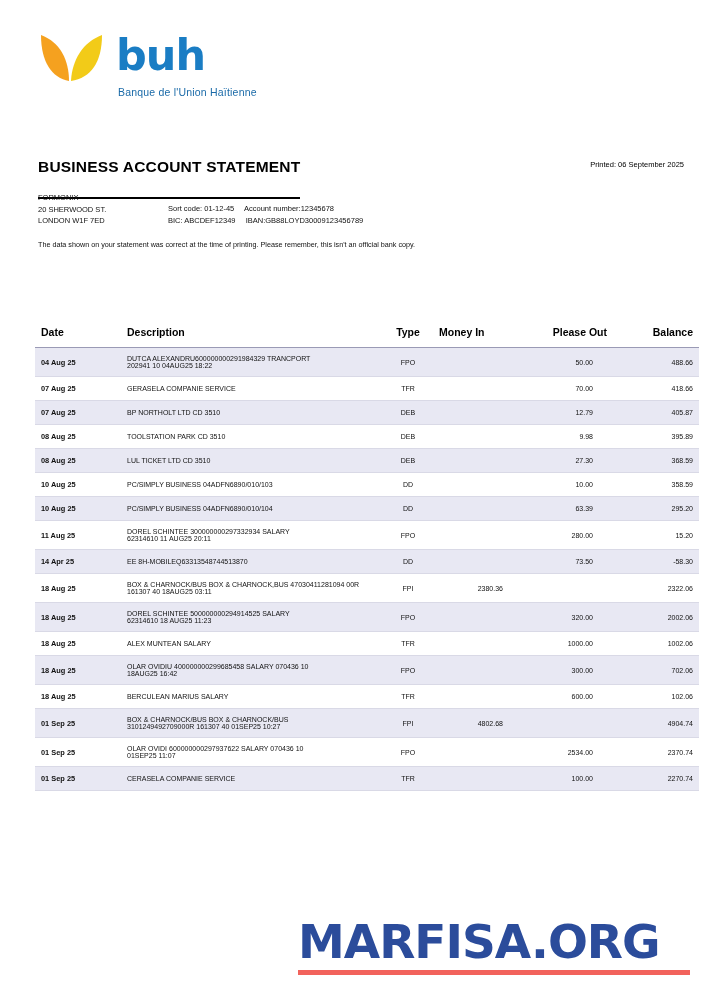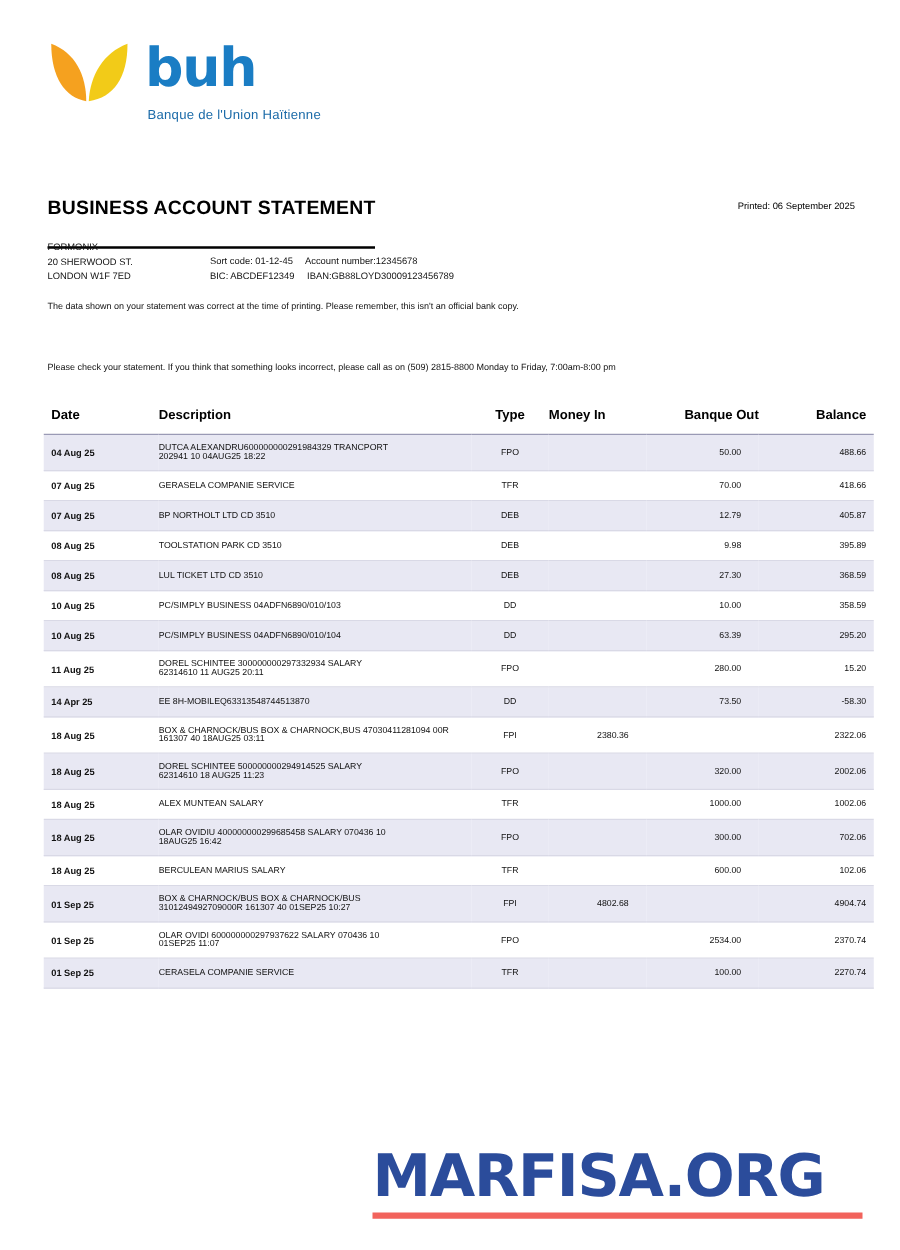--- a/index.html
+++ b/index.html
@@ -226,31 +226,30 @@
         <span>Account number:12345678</span>
       </div>
       <div class="acct-line">
         <span>BIC: ABCDEF12349</span>
         <span>IBAN:GB88LOYD30009123456789</span>
       </div>
     </div>
   </div>
 
   <div class="notice">The data shown on your statement was correct at the time of printing. Please remember, this isn't an official bank copy.</div>
-  <div class="notice2">Please check your statement. If you think that something looks incorrect, please call as on (509) 2815-8800 Monday to Friday, 7:00am-8:00 pm</div>
 
   <div class="table-wrap">
     <table class="stmt">
       <thead>
         <tr>
           <th class="c-date">Date</th>
           <th class="c-desc">Description</th>
           <th class="c-type">Type</th>
           <th class="c-in">Money In</th>
-          <th class="c-out">Banque Out</th>
+          <th class="c-out">Please Out</th>
           <th class="c-bal">Balance</th>
         </tr>
       </thead>
       <tbody id="tbody">
           <tr class="alt">
             <td class="td-date">04 Aug 25</td>
             <td class="td-desc"><span>DUTCA ALEXANDRU600000000291984329 TRANCPORT</span><span class="l2">202941 10 04AUG25 18:22</span></td>
             <td class="td-type">FPO</td>
             <td class="td-in"></td>
             <td class="td-out">50.00</td>

